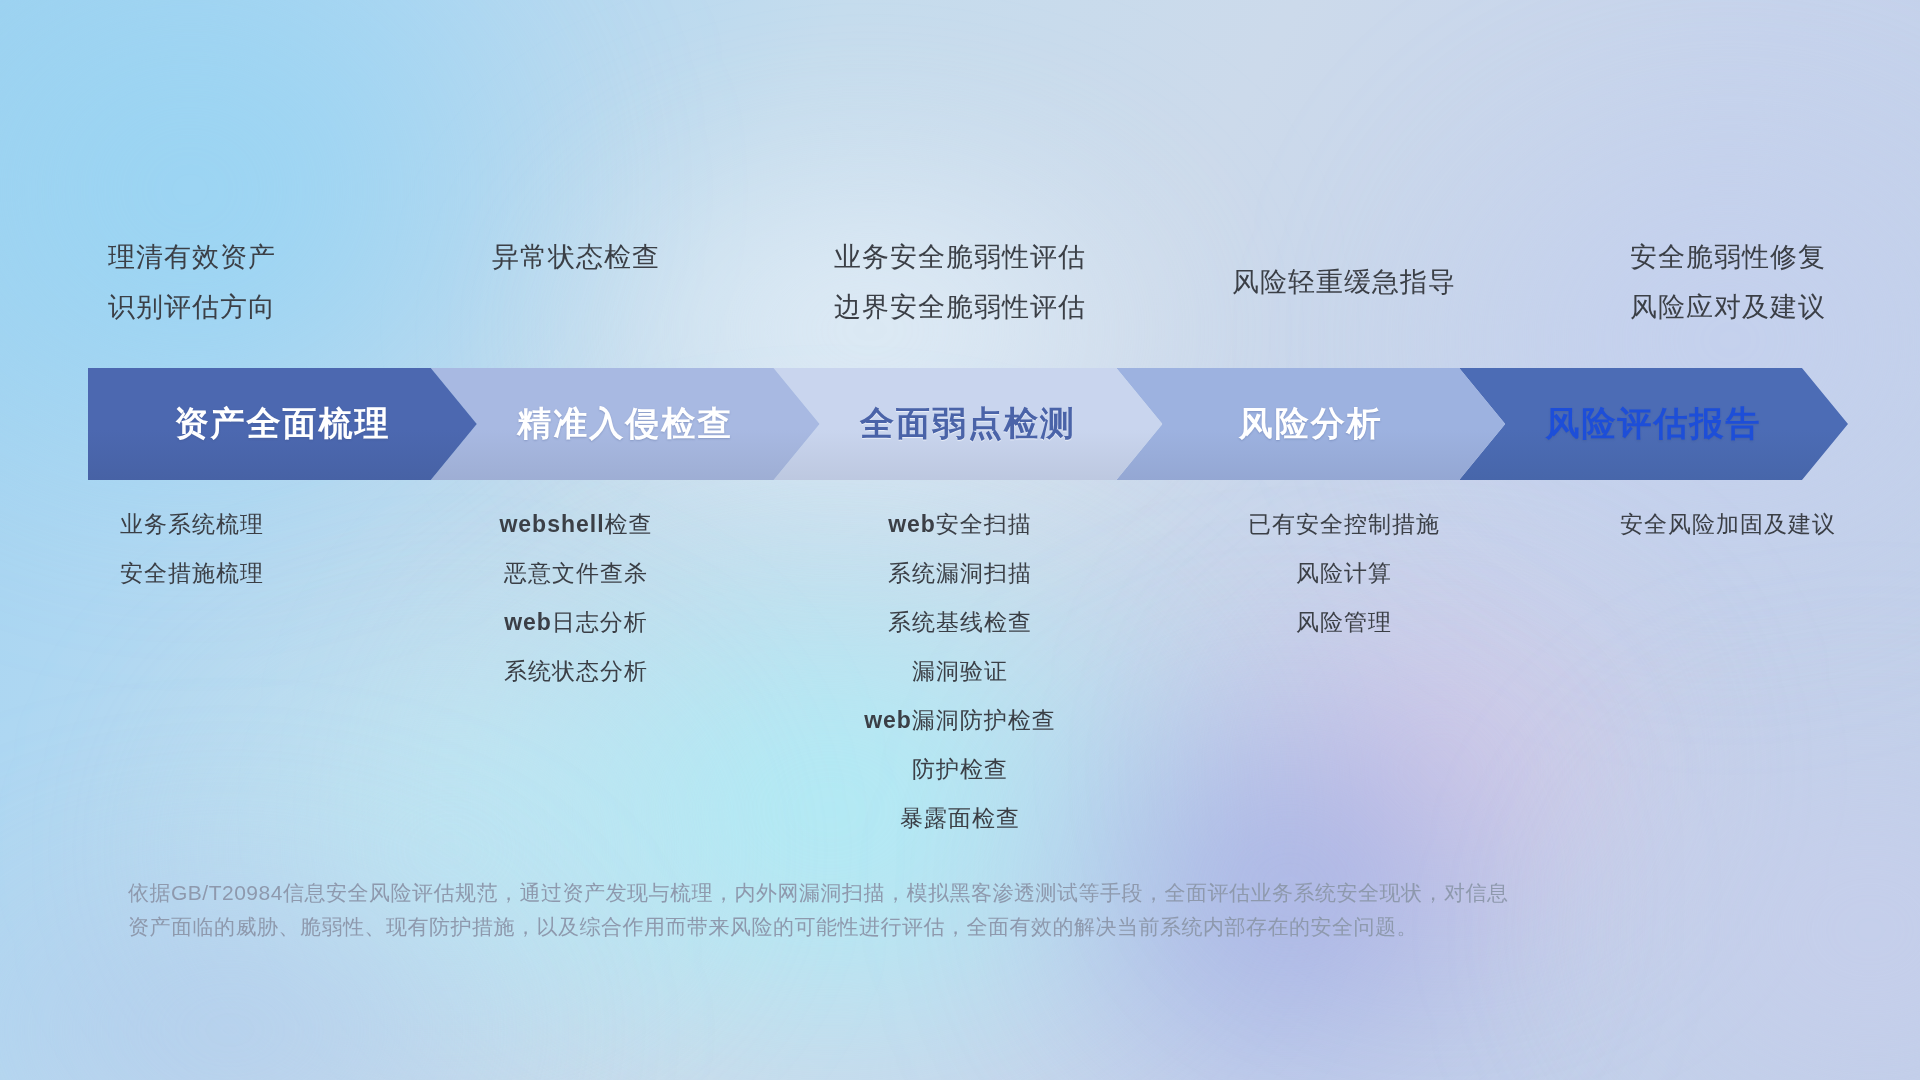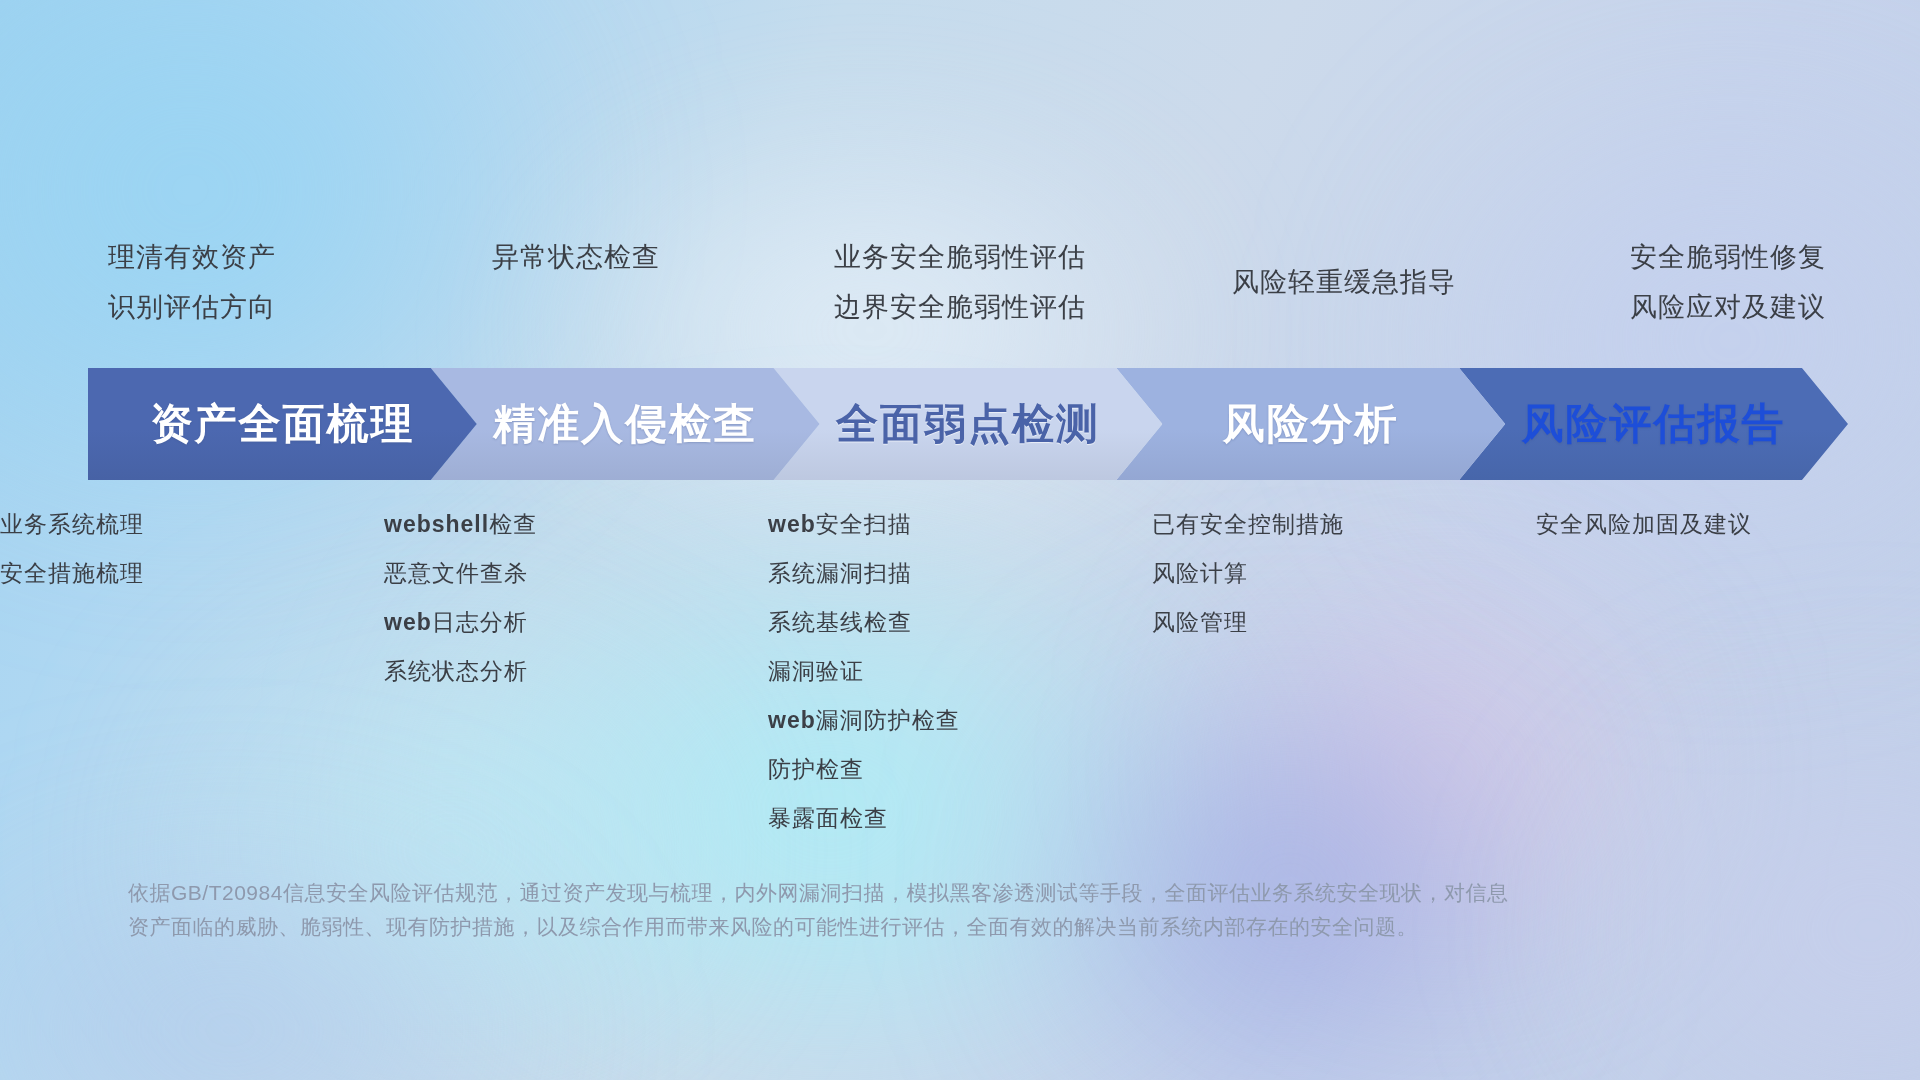--- a/index.html
+++ b/index.html
@@ -108,31 +108,31 @@
   }
   .chev.first .chev-shape {
     clip-path: polygon(0 0, calc(100% - 46px) 0, 100% 50%, calc(100% - 46px) 100%, 0 100%);
   }
   .chev.notch .chev-shape {
     clip-path: polygon(0 0, calc(100% - 46px) 0, 100% 50%, calc(100% - 46px) 100%, 0 100%, 46px 50%);
   }
   .chev-label {
     position: relative;
     z-index: 3;
-    font-size: 42px;
+    font-size: 34px;
     font-weight: bold;
     letter-spacing: 2px;
     white-space: nowrap;
     text-shadow: 0 1px 2px rgba(60,80,130,0.28);
   }
 
   
   #bottom-lists { top: 500px; }
   .bottom-cell {
-    text-align: left;
+    text-align: center;
     color: #3b3f46;
     font-size: 23px;
     line-height: 49px;
     letter-spacing: 1px;
   }
   .bottom-cell div { white-space: nowrap; }
   .kw { font-weight: bold; }
 
   
   #footer-note {

